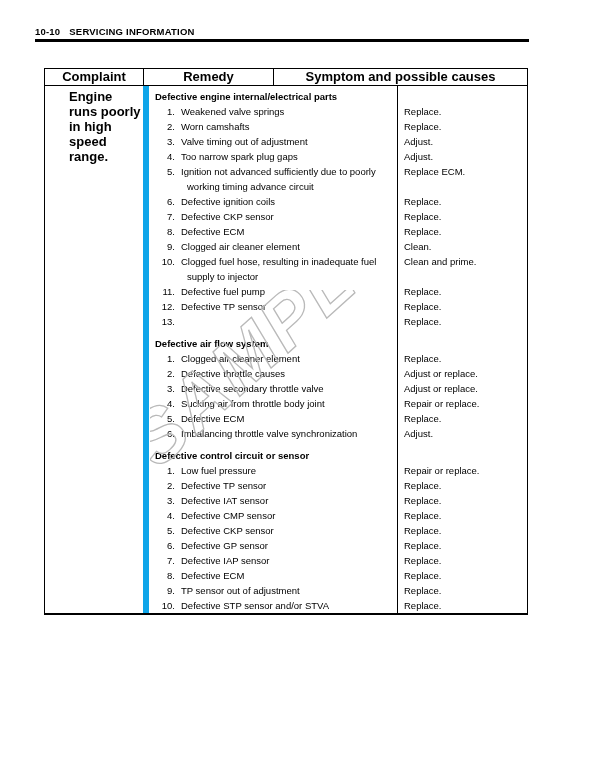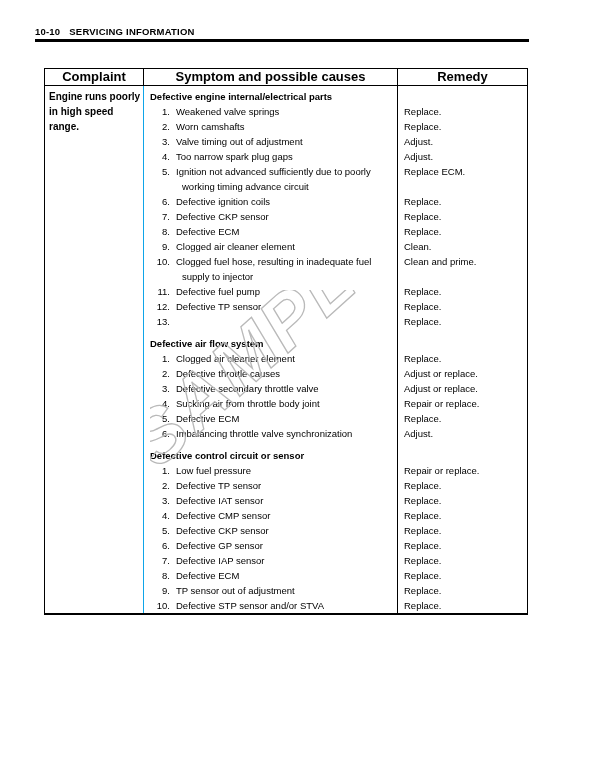--- a/index.html
+++ b/index.html
@@ -63,32 +63,33 @@
     text-align: center;
     line-height: 16px;
     box-sizing: border-box;
   }
   .tbl-body {
     display: flex;
     align-items: stretch;
     min-height: 478px;
   }
   .col-complaint  { width: 98px;  box-sizing: border-box; }
-  .col-symptom    { width: 254px; box-sizing: border-box; border-left: 1px solid #0ea5e9; }
+  .col-symptom    { width: 254px; box-sizing: border-box; border-left: 6px solid #0ea5e9; }
   .col-remedy     { width: 130px; box-sizing: border-box; border-left: 1px solid #000000; }
   .tbl-head .col-complaint { width: 98px; }
   .tbl-head .col-symptom   { width: 254px; border-left: 1px solid #000000; }
   .tbl-head .col-remedy    { width: 130px; border-left: 1px solid #000000; }
 
   
   .complaint-text {
-    font-size: 10px;
+    font-size: 13px;
     font-weight: bold;
     line-height: 15px;
     padding: 3px 0 0 4px;
+    margin-left: 20px;
   }
 
   
   .rows { padding-top: 3px; }
   .rowline {
     height: 15px;
     line-height: 15px;
     font-size: 9.5px;
     white-space: nowrap;
     overflow: hidden;
@@ -153,22 +154,22 @@
 <div id="watermark">
   <svg width="330" height="220" viewBox="0 0 330 220" aria-hidden="true">
     <text x="8" y="180" transform="rotate(-42 8 180)">SAMPLE</text>
   </svg>
 </div>
 
 <div id="service-table">
 
   <div class="tbl-head">
     <div class="cell col-complaint">Complaint</div>
+    <div class="cell col-remedy">Remedy</div>
     <div class="cell col-symptom">Symptom and possible causes</div>
-    <div class="cell col-remedy">Remedy</div>
   </div>
 
   <div class="tbl-body">
     <div class="col-complaint">
       <div class="complaint-text">
         <div>Engine runs poorly</div>
         <div>in high speed range.</div>
       </div>
     </div>
 

